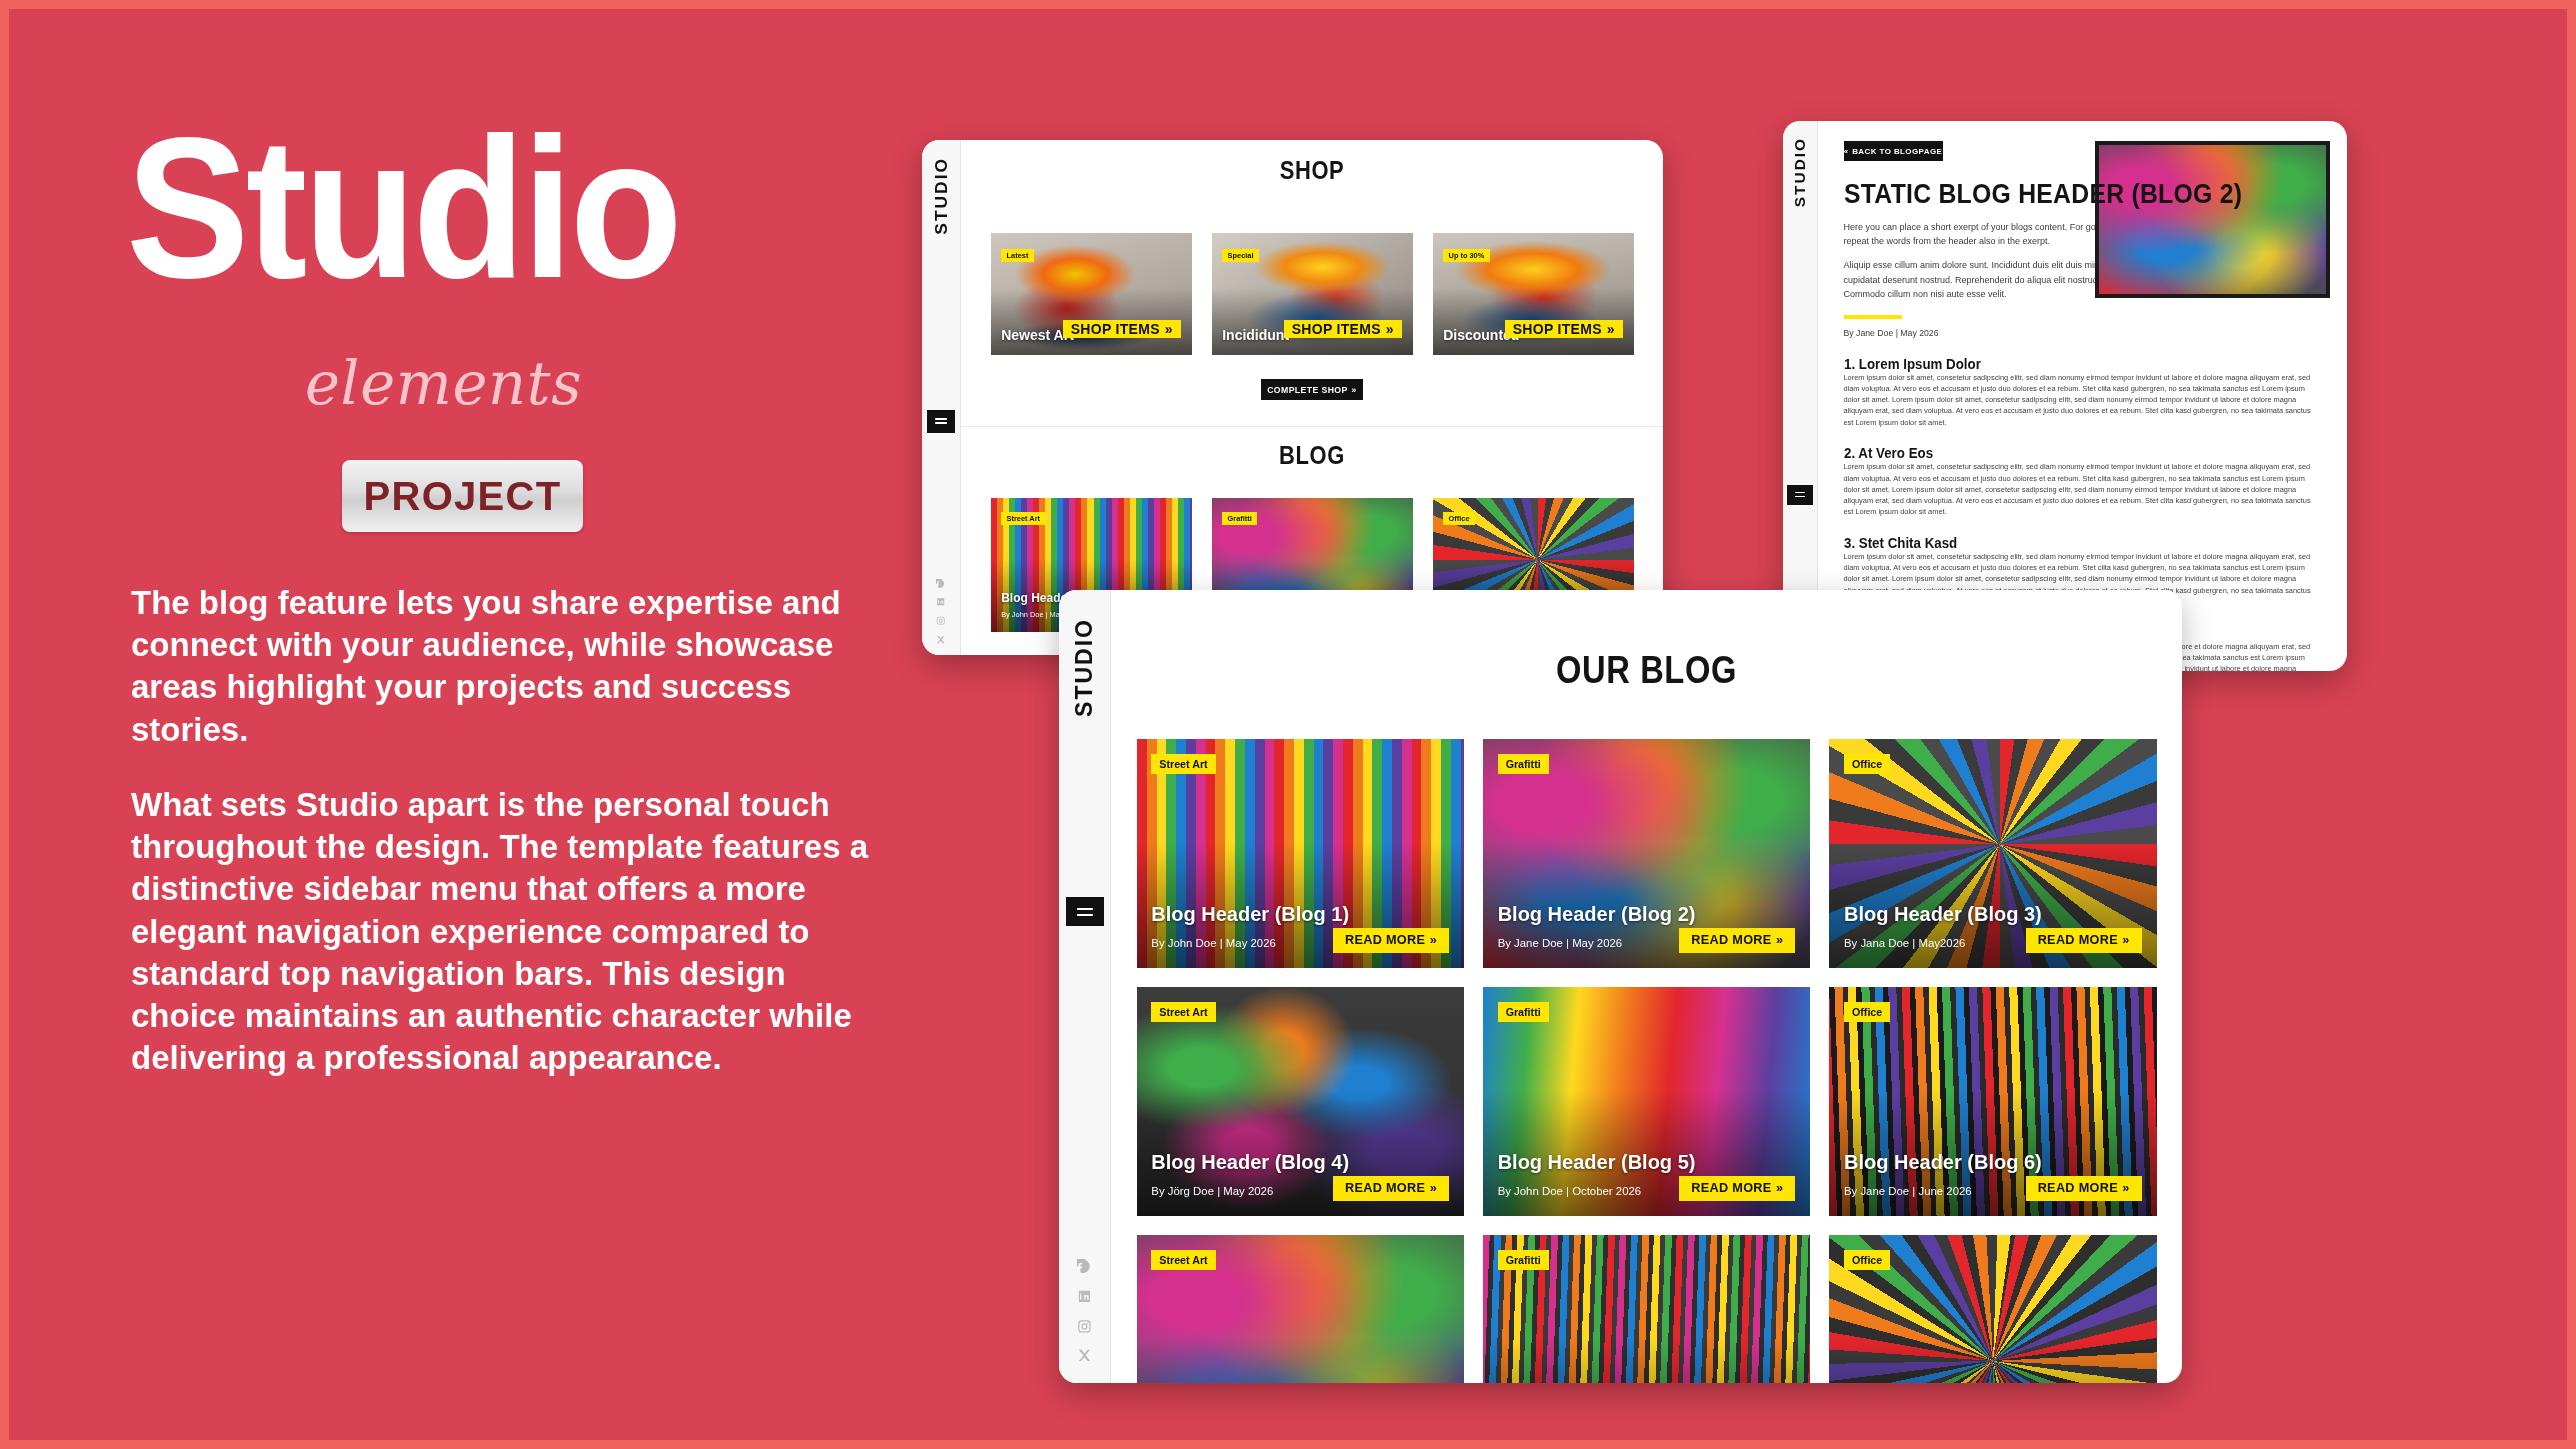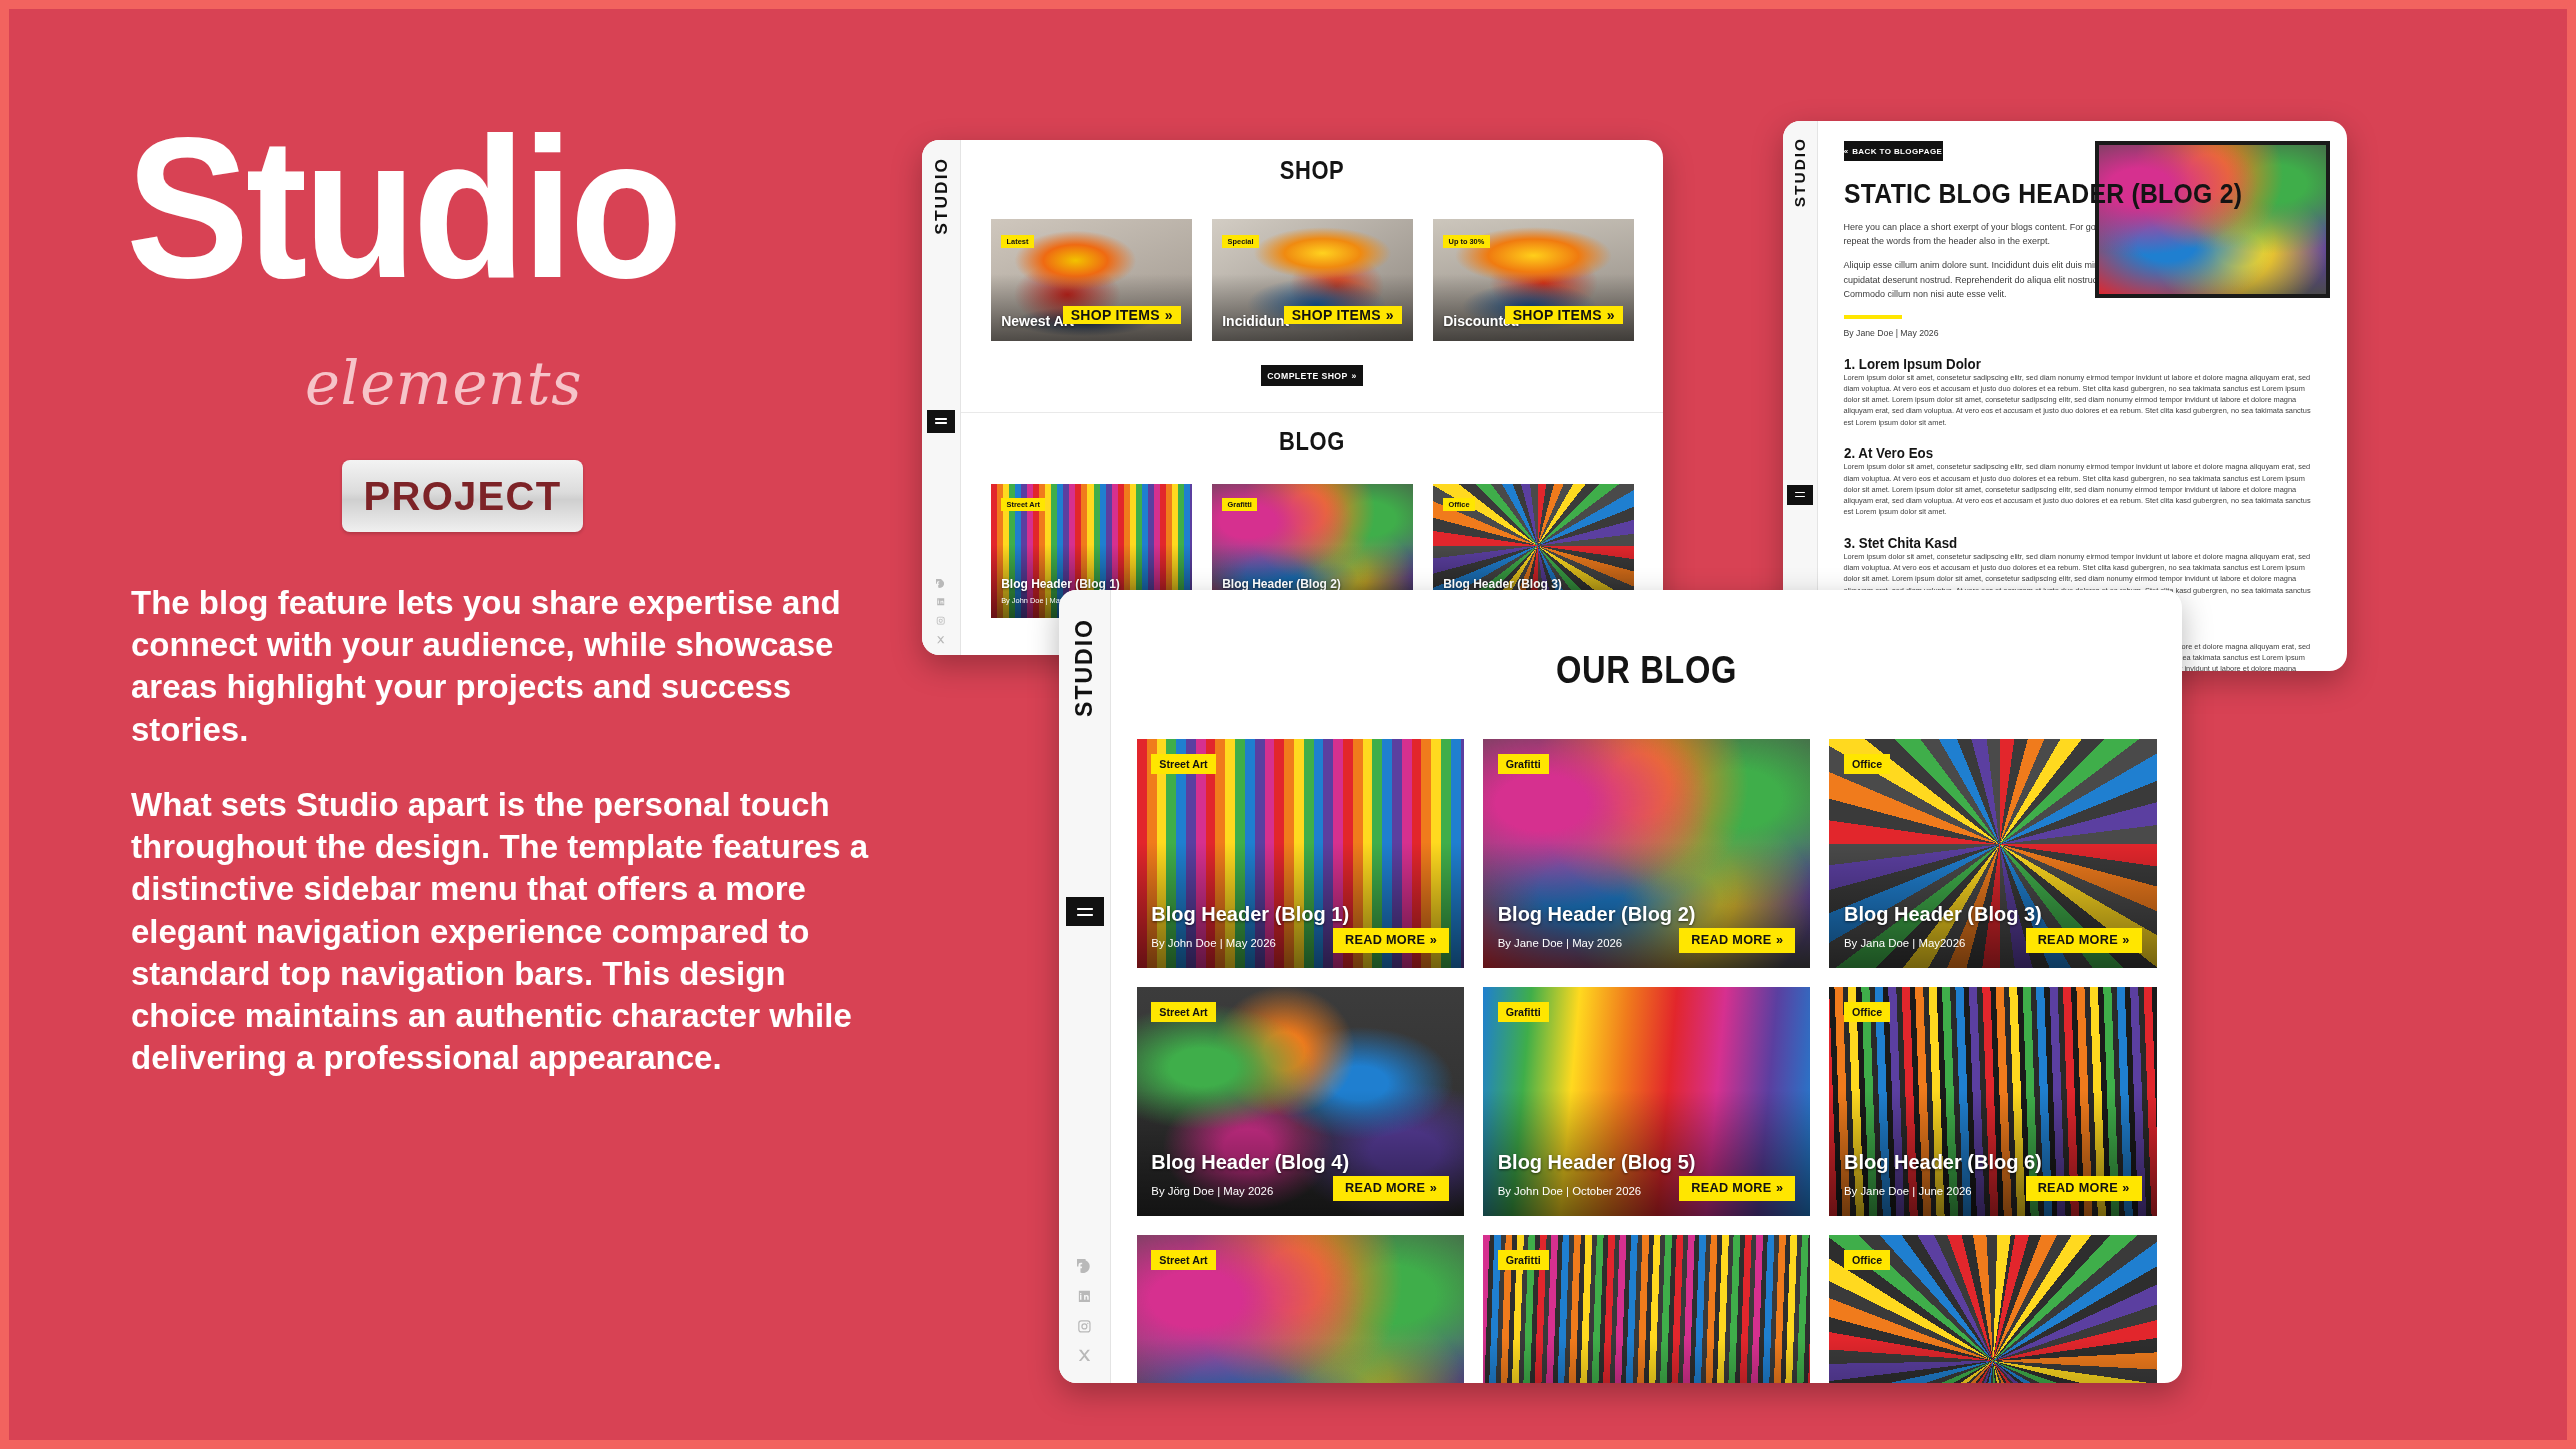--- a/index.html
+++ b/index.html
@@ -175,21 +175,21 @@
   
   #winShop { left: 922px; top: 140px; width: 741px; height: 515px; }
   #winShop .sidebar { width: 39px; }
   #winShop .side-brand { font-size: 17.4px; margin-top: 17.4px; }
   #winShop .burger { width: 28px; height: 23px; margin-top: auto; }
   #winShop .burger i { width: 12px; height: 1.3px; margin: 1.3px 0; }
   #winShop .socials { margin-top: 146px; margin-bottom: 10.7px; gap: 9.4px; }
   #winShop .page { left: 39px; }
   #winShop .sec-title { font-size: 25.5px; margin-top: 16px; }
 
-  .shop-row { display: flex; gap: 20px; padding: 0 29.5px; margin-top: 34px; }
+  .shop-row { display: flex; gap: 20px; padding: 0 29.5px; margin-top: 48px; }
   .shop-card { flex: 1; height: 122px; }
   .shop-card .tag { left: 10.7px; top: 16px; font-size: 7.4px; padding: 0 5.4px; height: 13.4px; }
   .shop-card .card-title { left: 10.7px; bottom: 12px; font-size: 14px; }
   .shop-card .btn-yellow { right: 10.7px; bottom: 17.4px; font-size: 14px; height: 17.4px; padding: 0 8px; }
   .complete-shop {
     width: 102px; height: 21px; margin: 24px auto 0; font-size: 8.7px;
   }
 
   
   .blog-divider { margin-top: 25.5px; border-top: 0.7px solid #e9e9e9; }

